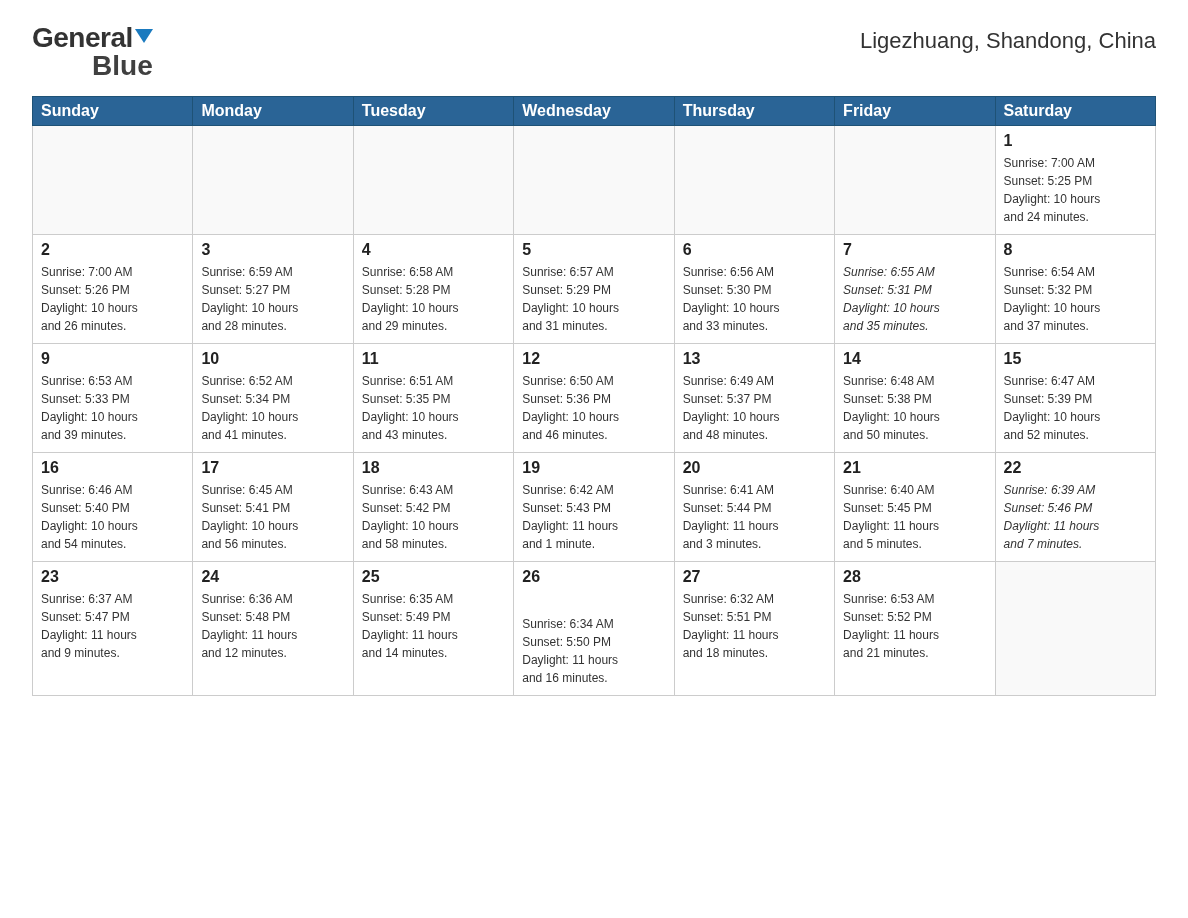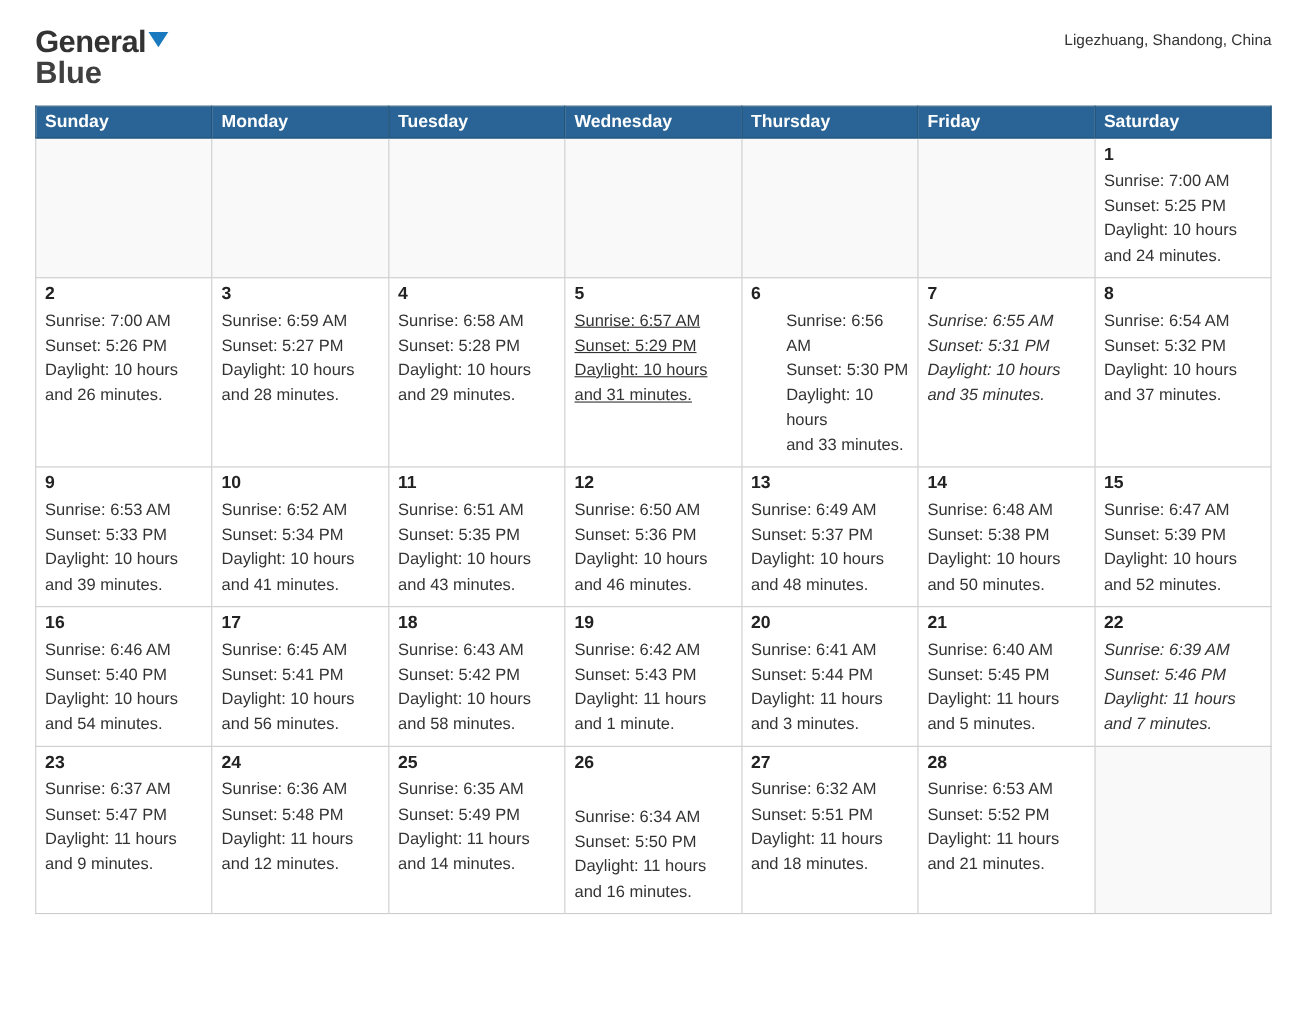--- a/index.html
+++ b/index.html
@@ -12,21 +12,21 @@
     }
     .header-area {
       display: flex;
       justify-content: space-between;
       align-items: flex-start;
       margin-bottom: 16px;
     }
     .logo-area {
       display: flex;
       flex-direction: column;
-      align-items: flex-start;
+      align-items: flex-end;
     }
     .logo-general {
       font-size: 28px;
       font-weight: bold;
       color: #333;
       letter-spacing: -0.5px;
       line-height: 1;
     }
     .logo-general span {
       color: #1a7abf;
@@ -53,21 +53,21 @@
     .title-area {
       text-align: right;
     }
     .title-area h1 {
       font-size: 52px;
       font-weight: bold;
       color: #222;
       line-height: 1.1;
     }
     .title-area h2 {
-      font-size: 14px;
+      font-size: 22px;
       font-weight: normal;
       color: #333;
       margin-top: 4px;
     }
     .calendar {
       width: 100%;
       border-collapse: collapse;
       border: 1px solid #bbb;
     }
     .calendar thead tr th {
@@ -93,21 +93,21 @@
       background: #f9f9f9;
     }
     .day-number {
       font-size: 16px;
       font-weight: bold;
       color: #222;
       display: block;
       margin-bottom: 4px;
     }
     .day-info {
-      font-size: 15px;
+      font-size: 12px;
       color: #333;
       line-height: 1.5;
     }
     .row-separator td {
       border-top: 2px solid #2a6496;
     }
   </style>
 </head>
 <body>
 
@@ -168,28 +168,28 @@
         </td>
         <td>
           <span class="day-number">4</span>
           <div class="day-info" style="white-space: pre-line;">Sunrise: 6:58 AM
 Sunset: 5:28 PM
 Daylight: 10 hours
 and 29 minutes.</div>
         </td>
         <td>
           <span class="day-number">5</span>
-          <div class="day-info" style="white-space: pre-line; text-decoration: underline;">Sunrise: 6:57 AM
+          <div class="day-info" style="white-space: pre-line;">Sunrise: 6:57 AM
 Sunset: 5:29 PM
 Daylight: 10 hours
 and 31 minutes.</div>
         </td>
         <td>
           <span class="day-number">6</span>
-          <div class="day-info" style="white-space: pre-line; margin-left: 32px;">Sunrise: 6:56 AM
+          <div class="day-info" style="white-space: pre-line;">Sunrise: 6:56 AM
 Sunset: 5:30 PM
 Daylight: 10 hours
 and 33 minutes.</div>
         </td>
         <td>
           <span class="day-number">7</span>
           <div class="day-info" style="white-space: pre-line; font-style: italic;">Sunrise: 6:55 AM
 Sunset: 5:31 PM
 Daylight: 10 hours
 and 35 minutes.</div>

